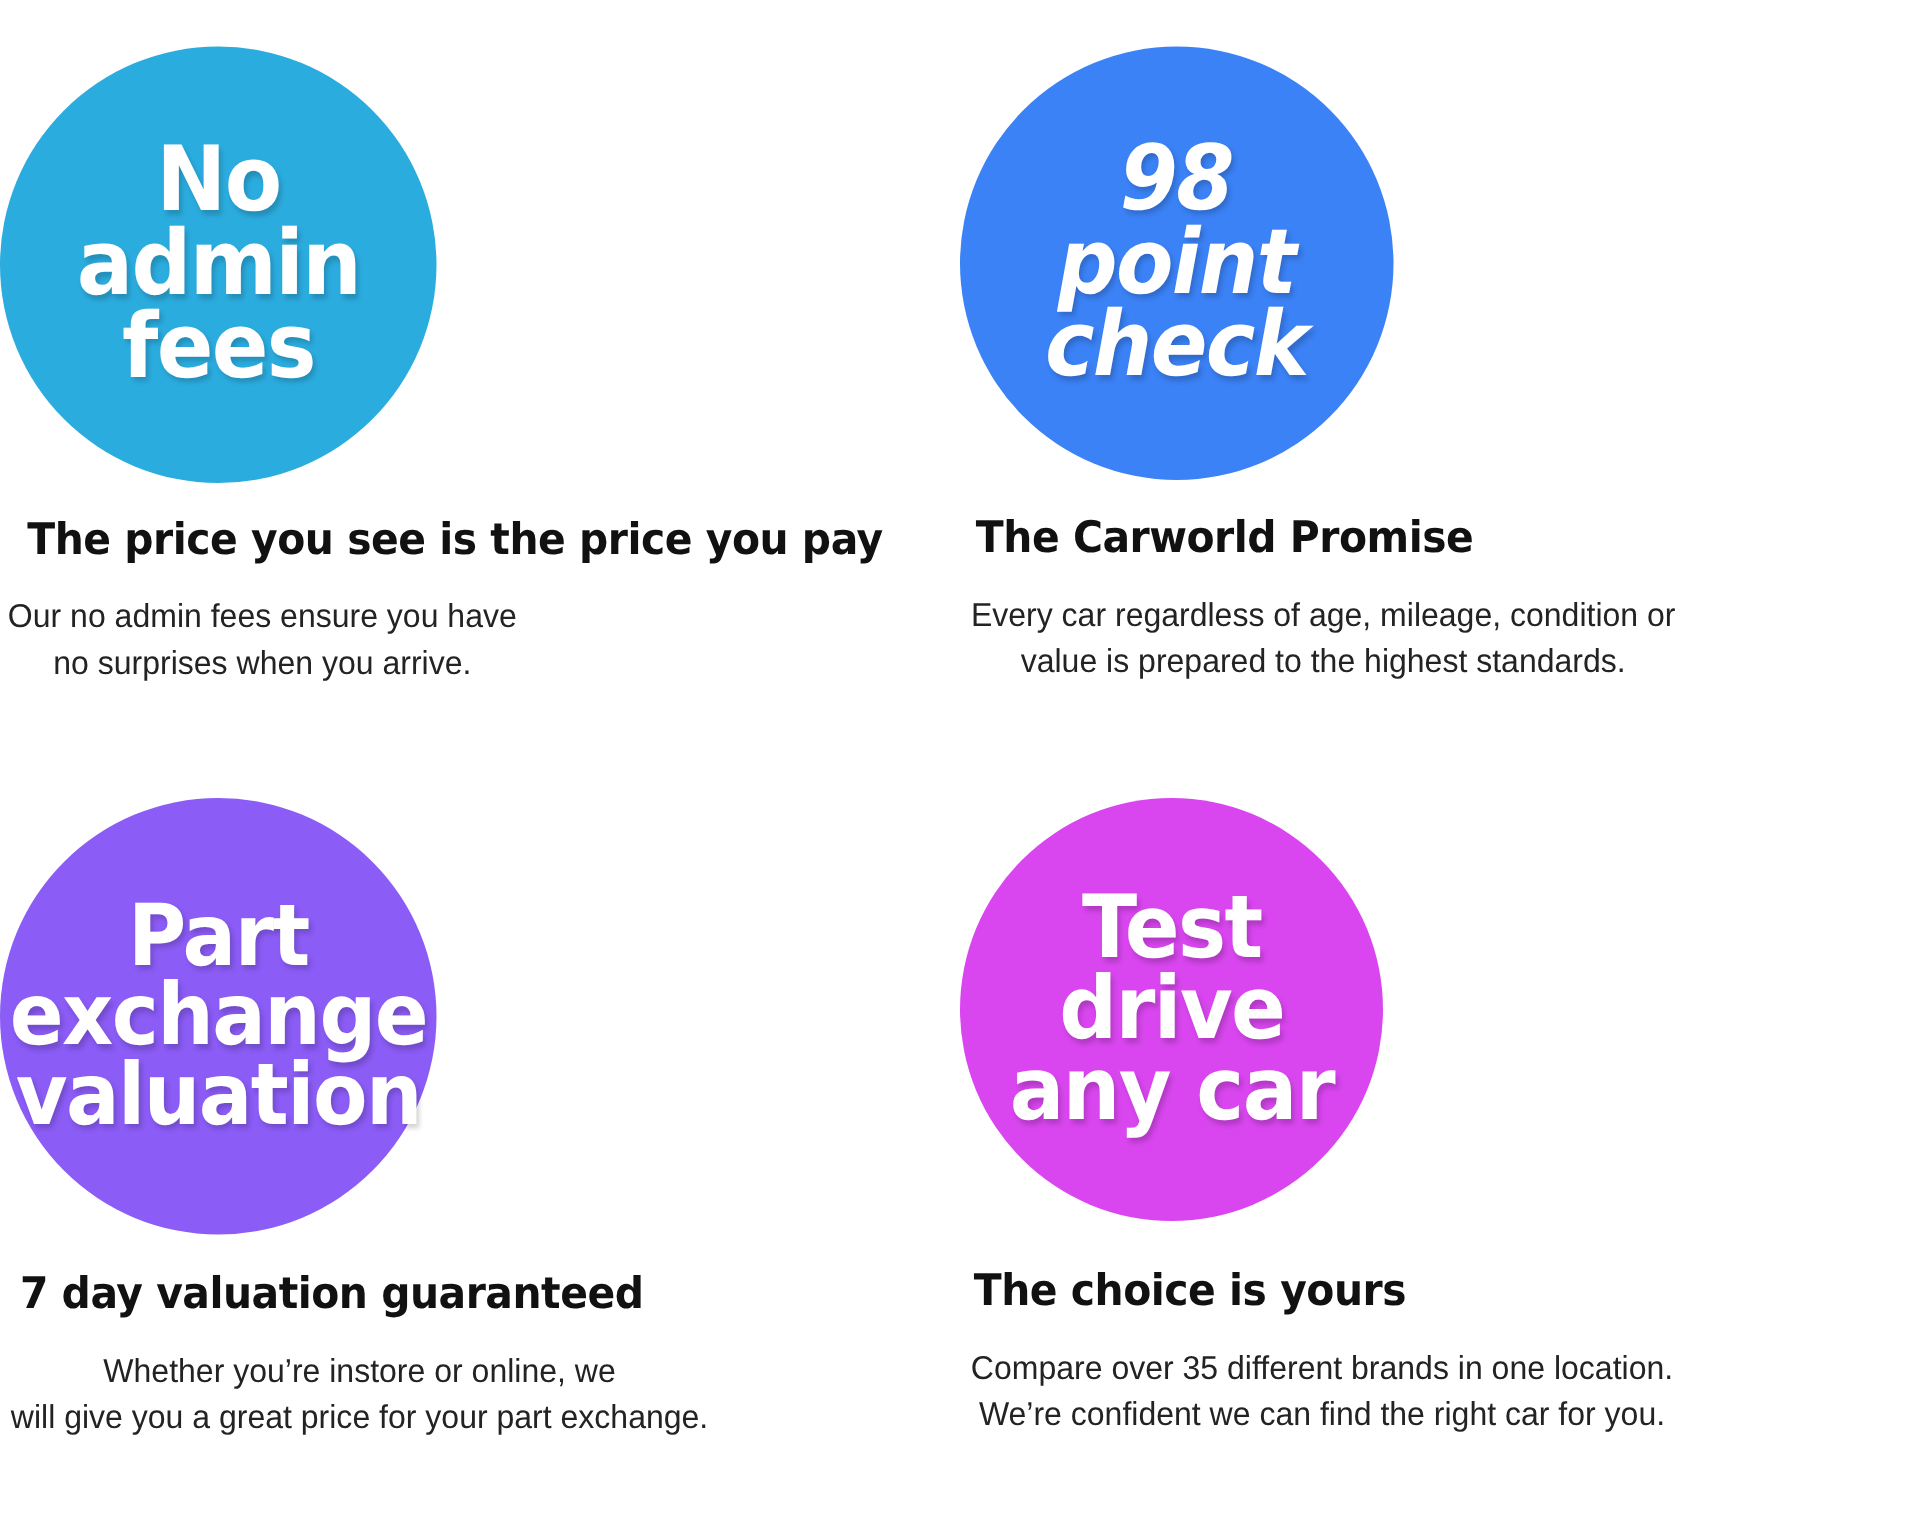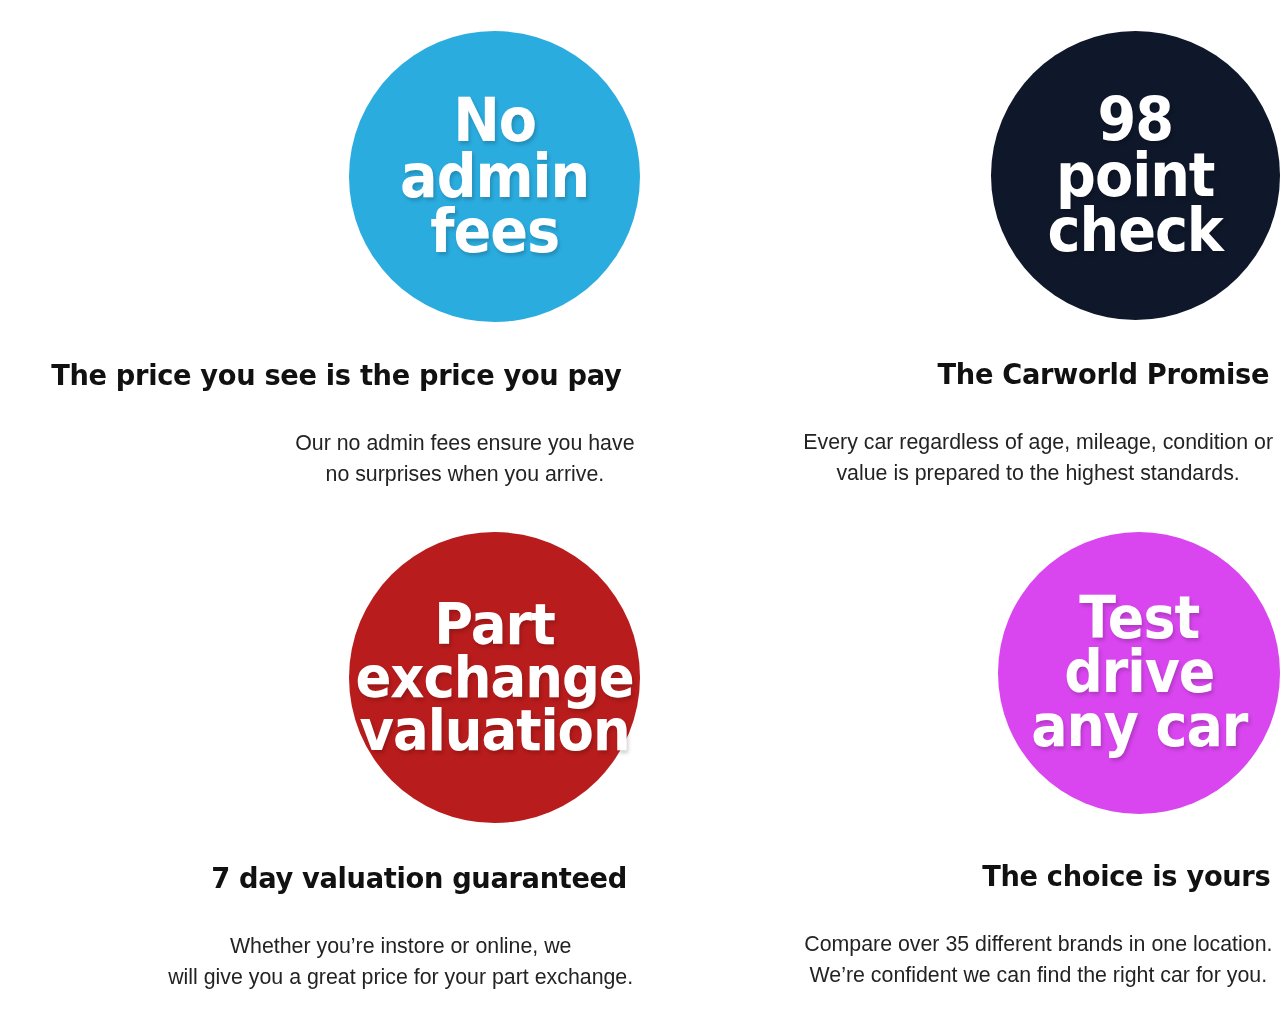--- a/index.html
+++ b/index.html
@@ -21,23 +21,22 @@
     display: grid;
     grid-template-columns: 640px 640px;
     grid-template-rows: 512px 512px;
     background: #ffffff;
   }
 
   .usp-card {
     position: relative;
     display: flex;
     flex-direction: column;
-    align-items: flex-end;
+    align-items: flex-start;
     box-sizing: border-box;
-    gap: 16px;
   }
 
   
   .usp-card.row1 { padding-top: 31px; }
   
   .usp-card.row2 { padding-top: 20px; }
 
   .badge {
     position: relative;
     border-radius: 50%;
@@ -121,32 +120,32 @@
       <span class="badge-text">No
 admin
 fees</span>
     </div>
     <div class="usp-heading">The price you see is the price you pay</div>
     <div class="usp-body">Our no admin fees ensure you have
 no surprises when you arrive.</div>
   </div>
 
   <div class="usp-card row1 card-green">
-    <div class="badge green" style="background: #0f172a;">
+    <div class="badge green" style="background: #3b82f6; font-style: italic;">
       <span class="badge-text">98
 point
 check</span>
     </div>
     <div class="usp-heading">The Carworld Promise</div>
     <div class="usp-body">Every car regardless of age, mileage, condition or
 value is prepared to the highest standards.</div>
   </div>
 
   <div class="usp-card row2 card-orange">
-    <div class="badge orange" style="background: #b91c1c;">
+    <div class="badge orange" style="background: #8b5cf6;">
       <span class="badge-text">Part
 exchange
 valuation</span>
     </div>
     <div class="usp-heading">7 day valuation guaranteed</div>
     <div class="usp-body">Whether you’re instore or online, we
 will give you a great price for your part exchange.</div>
   </div>
 
   <div class="usp-card row2 card-grey">

